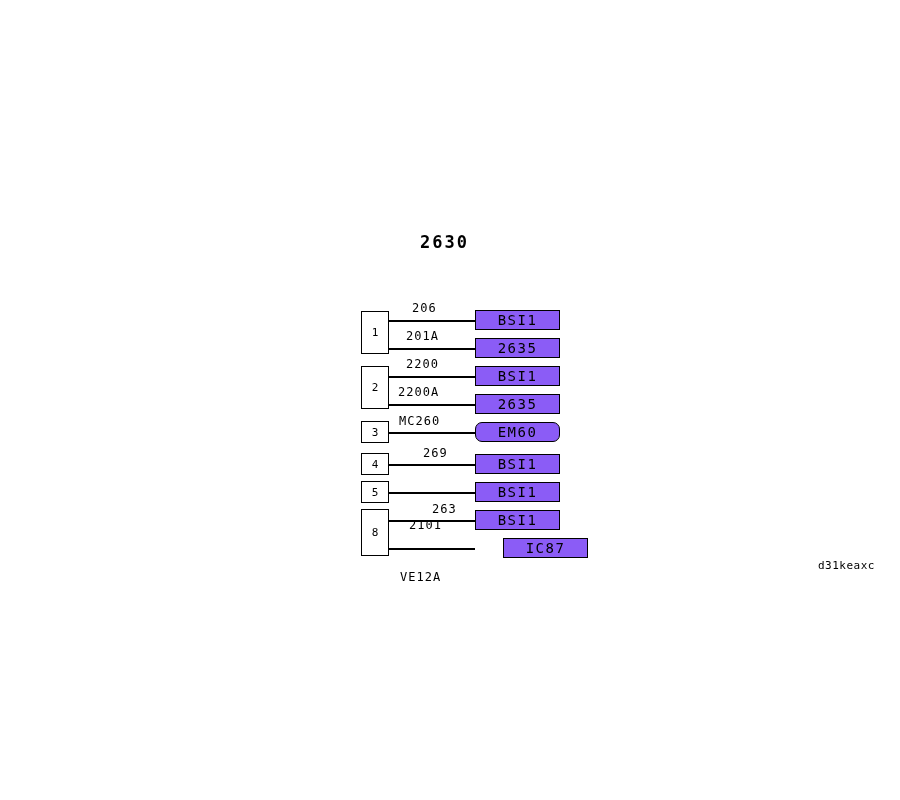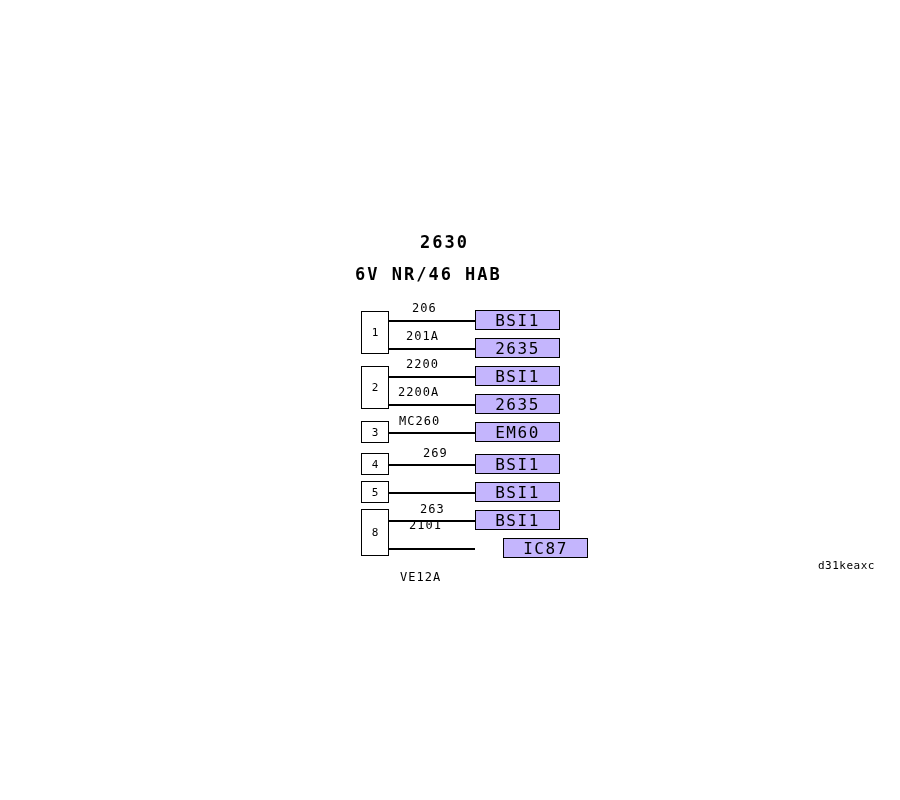--- a/index.html
+++ b/index.html
@@ -55,26 +55,26 @@
     align-items: center;
     justify-content: center;
     font-size: 11px;
     font-family: "DejaVu Sans Mono", monospace;
   }
 
   
   .dest-box {
     position: absolute;
     border: 1.5px solid #000;
-    background: #c4b5fd;
+    background: #8b5cf6;
     box-sizing: border-box;
     display: flex;
     align-items: center;
     justify-content: center;
-    font-size: 16px;
+    font-size: 14px;
     letter-spacing: 1.5px;
     font-family: "DejaVu Sans Mono", monospace;
   }
 
   
   .wire {
     position: absolute;
     background: #000;
     height: 1.5px;
   }
@@ -96,21 +96,20 @@
     color: #000;
     font-family: "DejaVu Sans Mono", monospace;
   }
 </style>
 </head>
 <body>
 
 <div id="diagram">
 
   <div class="title title-main">2630</div>
-  <div class="title title-sub">6V  NR/46  HAB</div>
 
   <div class="pin-box" style="left:361px; top:311px; width:28px; height:43px;">
     <span>1</span>
   </div>
 
   <div class="wire" style="left:389px; top:320px; width:86px;"></div>
   <div class="wire-label" style="left:412px; top:301px;">206</div>
   <div class="dest-box" style="left:475px; top:310px; width:85px; height:20px;">
     <span>BSI1</span>
   </div>
@@ -133,21 +132,21 @@
   <div class="wire-label" style="left:398px; top:385px;">2200A</div>
   <div class="dest-box" style="left:475px; top:394px; width:85px; height:20px;">
     <span>2635</span>
   </div>
 
   <div class="pin-box" style="left:361px; top:421px; width:28px; height:22px;">
     <span>3</span>
   </div>
   <div class="wire" style="left:389px; top:432px; width:86px;"></div>
   <div class="wire-label" style="left:399px; top:414px;">MC260</div>
-  <div class="dest-box" style="left:475px; top:422px; width:85px; height:20px;">
+  <div class="dest-box" style="left:475px; top:422px; width:85px; height:20px;border-radius:7px;">
     <span>EM60</span>
   </div>
 
   <div class="pin-box" style="left:361px; top:453px; width:28px; height:22px;">
     <span>4</span>
   </div>
   <div class="wire" style="left:389px; top:464px; width:86px;"></div>
   <div class="wire-label" style="left:423px; top:446px;">269</div>
   <div class="dest-box" style="left:475px; top:454px; width:85px; height:20px;">
     <span>BSI1</span>
@@ -159,21 +158,21 @@
   <div class="wire" style="left:389px; top:492px; width:86px;"></div>
   <div class="wire-label" style="left:409px; top:474px;margin-top:44px;">2101</div>
   <div class="dest-box" style="left:475px; top:482px; width:85px; height:20px;">
     <span>BSI1</span>
   </div>
 
   <div class="pin-box" style="left:361px; top:509px; width:28px; height:47px;">
     <span>8</span>
   </div>
   <div class="wire" style="left:389px; top:520px; width:86px;"></div>
-  <div class="wire-label" style="left:420px; top:502px;">263</div>
+  <div class="wire-label" style="left:432px; top:502px;">263</div>
   <div class="dest-box" style="left:475px; top:510px; width:85px; height:20px;">
     <span>BSI1</span>
   </div>
   <div class="wire" style="left:389px; top:548px; width:86px;"></div>
   <div class="wire-label" style="left:400px; top:530px;margin-top:40px;">VE12A</div>
   <div class="dest-box" style="left:475px; top:538px; width:85px; height:20px;margin-left:28px;">
     <span>IC87</span>
   </div>
 
   <div class="corner-code">d31keaxc</div>

